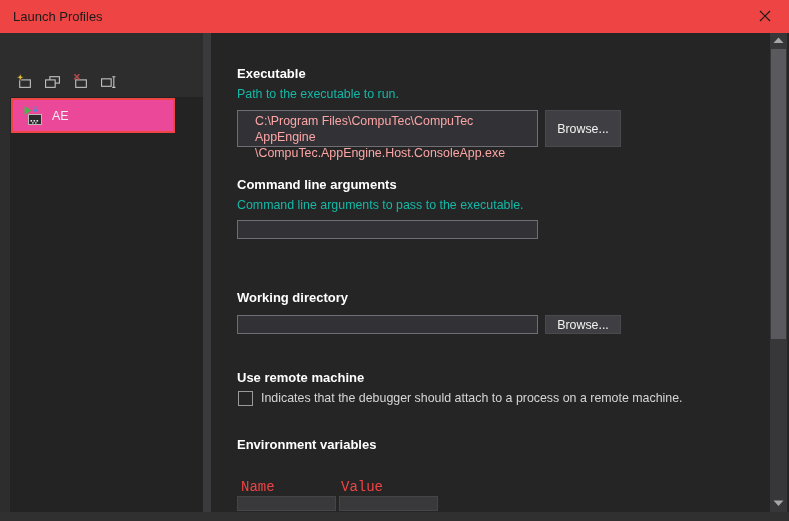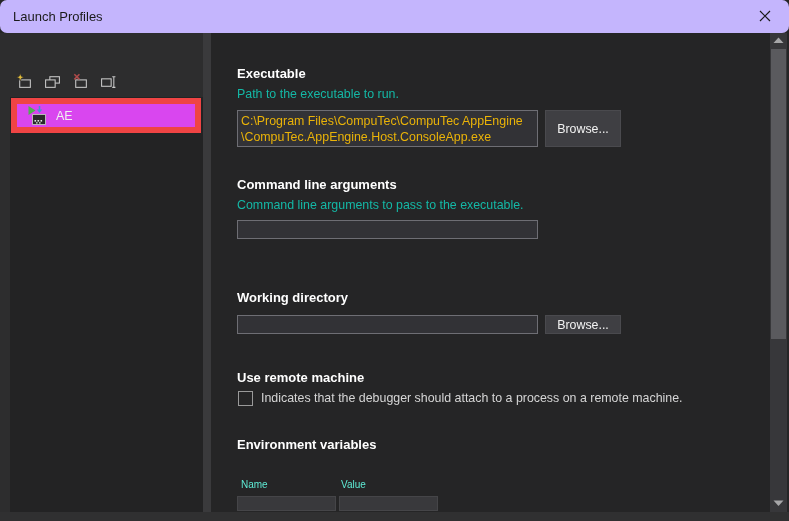--- a/index.html
+++ b/index.html
@@ -1,49 +1,49 @@
 <!DOCTYPE html>
 <html><head>
 <meta charset="utf-8">
 <style>
   * { margin:0; padding:0; box-sizing:border-box; }
   html,body { width:789px; height:521px; background:#1e1e1e; }
   body { font-family:"Liberation Sans", sans-serif; overflow:hidden; }
   .window { position:relative; width:789px; height:521px; background:#252526; overflow:hidden; }
 
   
-  .titlebar { position:absolute; left:0; top:0; width:789px; height:33px; background:#c4b5fd;border-radius:7px; }
+  .titlebar { position:absolute; left:0; top:0; width:789px; height:33px; background:#ef4444; }
   .titlebar .title { position:absolute; left:13px; top:0; height:33px; line-height:33px;
     font-size:13px; color:#1b1b1b; }
   .close-btn { position:absolute; right:4px; top:0; width:40px; height:32px;
     display:flex; align-items:center; justify-content:center; cursor:default; }
 
   
   .sidebar { position:absolute; left:0; top:33px; width:203px; height:480px; background:#2d2d2e; }
   .splitter { position:absolute; left:203px; top:33px; width:8px; height:480px; background:#3a3a3c; }
   .toolbar { position:absolute; left:15px; top:38px; height:20px; display:flex; gap:10px; }
   .tb-btn { width:18px; height:20px; display:flex; align-items:center; justify-content:center; }
   .profile-list { position:absolute; left:10px; top:64px; width:193px; height:441px; background:#232324; }
-  .profile-item { position:absolute; left:1px; top:1px; width:190px; height:35px;
-    border:6px solid #ef4444; background:#d946ef; display:flex; align-items:center; }
+  .profile-item { position:absolute; left:1px; top:1px; width:164px; height:35px;
+    border:2px solid #ef4444; background:#ec4899; display:flex; align-items:center; }
   .profile-item .p-icon { margin-left:11px; width:19px; height:21px; }
   .profile-item .p-label { margin-left:9px; font-size:12.5px; color:#f0f0f0; }
 
   
   .main { position:absolute; left:211px; top:33px; width:630px; height:480px; background:#252526; }
   .sec-title { position:absolute; font-size:13px; font-weight:bold; color:#ffffff; white-space:nowrap; }
   .sec-desc  { position:absolute; font-size:12.4px; color:#14b8a6; white-space:nowrap; }
-  .textbox { position:absolute; background:#323236; border:1px solid #6e6e74; color:#eab308;
-    font-size:12.4px; font-family:"Liberation Sans", sans-serif; padding:2px 3px; line-height:16px; }
+  .textbox { position:absolute; background:#323236; border:1px solid #6e6e74; color:#fca5a5;
+    font-size:12.4px; font-family:"Liberation Sans", sans-serif; padding:2px 17px; line-height:16px; }
   input.textbox { outline:none; }
   .browse-btn { position:absolute; background:#3f3f43; border:1px solid #4a4a4e; color:#f2f2f2;
     font-size:12.4px; font-family:"Liberation Sans", sans-serif; display:flex; align-items:center;
     justify-content:center; cursor:default; }
   .checkbox { position:absolute; width:15px; height:15px; border:1px solid #9a9a9a; background:#252526; }
-  .col-header { position:absolute; font-size:10px; color:#5eead4; }
+  .col-header { position:absolute; font-size:14px; color:#ef4444;font-family:Liberation Mono, monospace; }
   .grid-cell { position:absolute; background:#39393c; border:1px solid #454548; }
 
   
   .h-exec  { left:26px; top:33px; }
   .d-exec  { left:26px; top:54px; }
   .b-exec  { left:26px; top:77px; width:301px; height:37px; }
   .btn-exec{ left:334px; top:77px; width:76px; height:37px; }
   .h-args  { left:26px; top:144px; }
   .d-args  { left:26px; top:165px; }
   .b-args  { left:26px; top:187px; width:301px; height:19px; }

